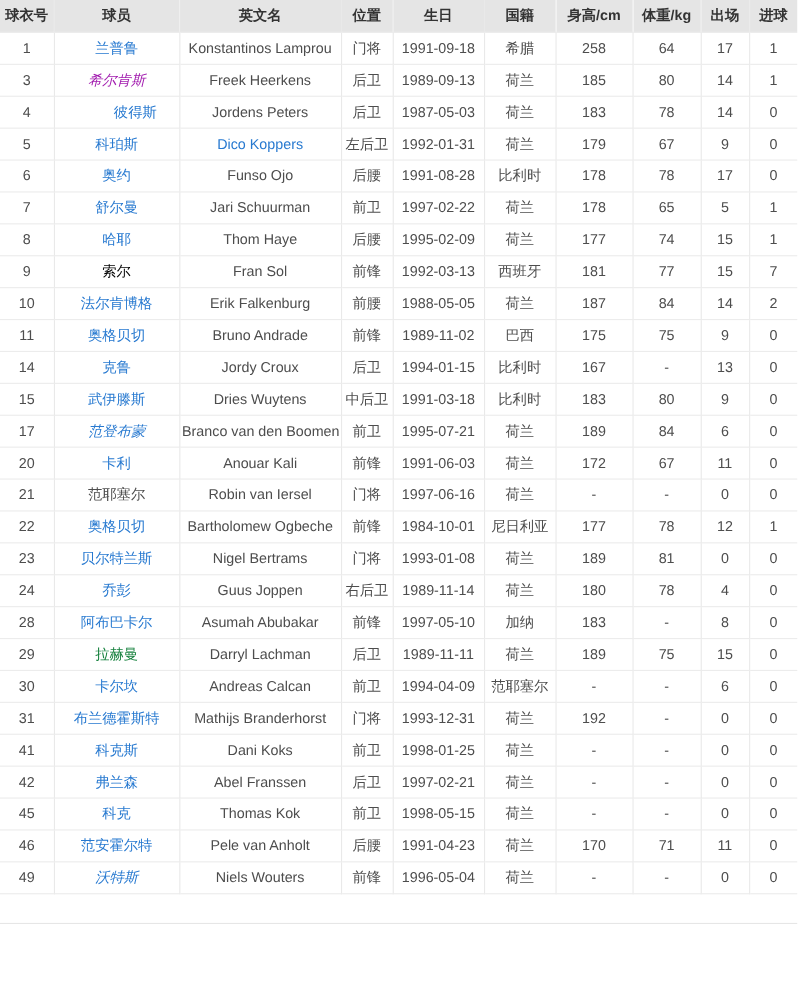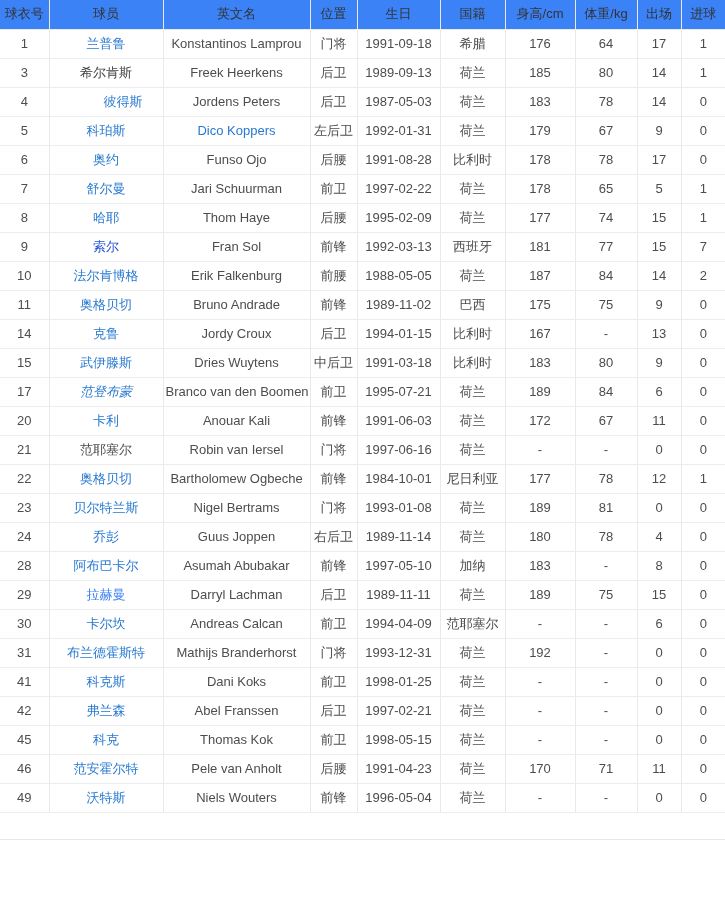--- a/index.html
+++ b/index.html
@@ -24,23 +24,23 @@
     font-size: 13px;
     white-space: nowrap;
     overflow: hidden;
     border-right: 1px solid #e9e9e9;
     border-bottom: 1px solid #ececec;
   }
   table.squad th:last-child, table.squad td:last-child {
     border-right: none;
   }
   table.squad th {
-    background: #3b82f6;
+    background: #e5e5e5;
     color: #333333;
-    font-weight: normal;
+    font-weight: bold;
   }
   table.squad td {
     color: #4d4d4d;
   }
   a.cell-link {
     text-decoration: none;
     cursor: pointer;
   }
   .divider {
     height: 1px;
@@ -80,28 +80,28 @@
       </tr>
   </thead>
   <tbody id="table-body">
       <tr>
         <td><span>1</span></td>
         <td><a class="cell-link" href="javascript:void(0)" style="color: rgb(39, 121, 208);">兰普鲁</a></td>
         <td><span>Konstantinos Lamprou</span></td>
         <td><span>门将</span></td>
         <td><span>1991-09-18</span></td>
         <td><span>希腊</span></td>
-        <td><span>176</span></td>
+        <td><span>258</span></td>
         <td><span>64</span></td>
         <td><span>17</span></td>
         <td><span>1</span></td>
       </tr>
       <tr>
         <td><span>3</span></td>
-        <td><a class="cell-link" href="javascript:void(0)" style="color: #404040;">希尔肯斯</a></td>
+        <td><a class="cell-link" href="javascript:void(0)" style="color: #a21caf; font-style: italic;">希尔肯斯</a></td>
         <td><span>Freek Heerkens</span></td>
         <td><span>后卫</span></td>
         <td><span>1989-09-13</span></td>
         <td><span>荷兰</span></td>
         <td><span>185</span></td>
         <td><span>80</span></td>
         <td><span>14</span></td>
         <td><span>1</span></td>
       </tr>
       <tr>
@@ -159,21 +159,21 @@
         <td><span>后腰</span></td>
         <td><span>1995-02-09</span></td>
         <td><span>荷兰</span></td>
         <td><span>177</span></td>
         <td><span>74</span></td>
         <td><span>15</span></td>
         <td><span>1</span></td>
       </tr>
       <tr>
         <td><span>9</span></td>
-        <td><a class="cell-link" href="javascript:void(0)" style="color: #1d4ed8; text-align: center;">索尔</a></td>
+        <td><a class="cell-link" href="javascript:void(0)" style="color: #000000; text-align: center;">索尔</a></td>
         <td><span>Fran Sol</span></td>
         <td><span>前锋</span></td>
         <td><span>1992-03-13</span></td>
         <td><span>西班牙</span></td>
         <td><span>181</span></td>
         <td><span>77</span></td>
         <td><span>15</span></td>
         <td><span>7</span></td>
       </tr>
       <tr>
@@ -303,21 +303,21 @@
         <td><span>前锋</span></td>
         <td><span>1997-05-10</span></td>
         <td><span>加纳</span></td>
         <td><span>183</span></td>
         <td><span>-</span></td>
         <td><span>8</span></td>
         <td><span>0</span></td>
       </tr>
       <tr>
         <td><span>29</span></td>
-        <td><a class="cell-link" href="javascript:void(0)" style="color: #3b82f6;">拉赫曼</a></td>
+        <td><a class="cell-link" href="javascript:void(0)" style="color: #15803d;">拉赫曼</a></td>
         <td><span>Darryl Lachman</span></td>
         <td><span>后卫</span></td>
         <td><span>1989-11-11</span></td>
         <td><span>荷兰</span></td>
         <td><span>189</span></td>
         <td><span>75</span></td>
         <td><span>15</span></td>
         <td><span>0</span></td>
       </tr>
       <tr>
@@ -387,21 +387,21 @@
         <td><span>后腰</span></td>
         <td><span>1991-04-23</span></td>
         <td><span>荷兰</span></td>
         <td><span>170</span></td>
         <td><span>71</span></td>
         <td><span>11</span></td>
         <td><span>0</span></td>
       </tr>
       <tr>
         <td><span>49</span></td>
-        <td><a class="cell-link" href="javascript:void(0)" style="color: rgb(39, 121, 208);">沃特斯</a></td>
+        <td><a class="cell-link" href="javascript:void(0)" style="color: rgb(39, 121, 208); font-style: italic;">沃特斯</a></td>
         <td><span>Niels Wouters</span></td>
         <td><span>前锋</span></td>
         <td><span>1996-05-04</span></td>
         <td><span>荷兰</span></td>
         <td><span>-</span></td>
         <td><span>-</span></td>
         <td><span>0</span></td>
         <td><span>0</span></td>
       </tr>
     </tbody>

